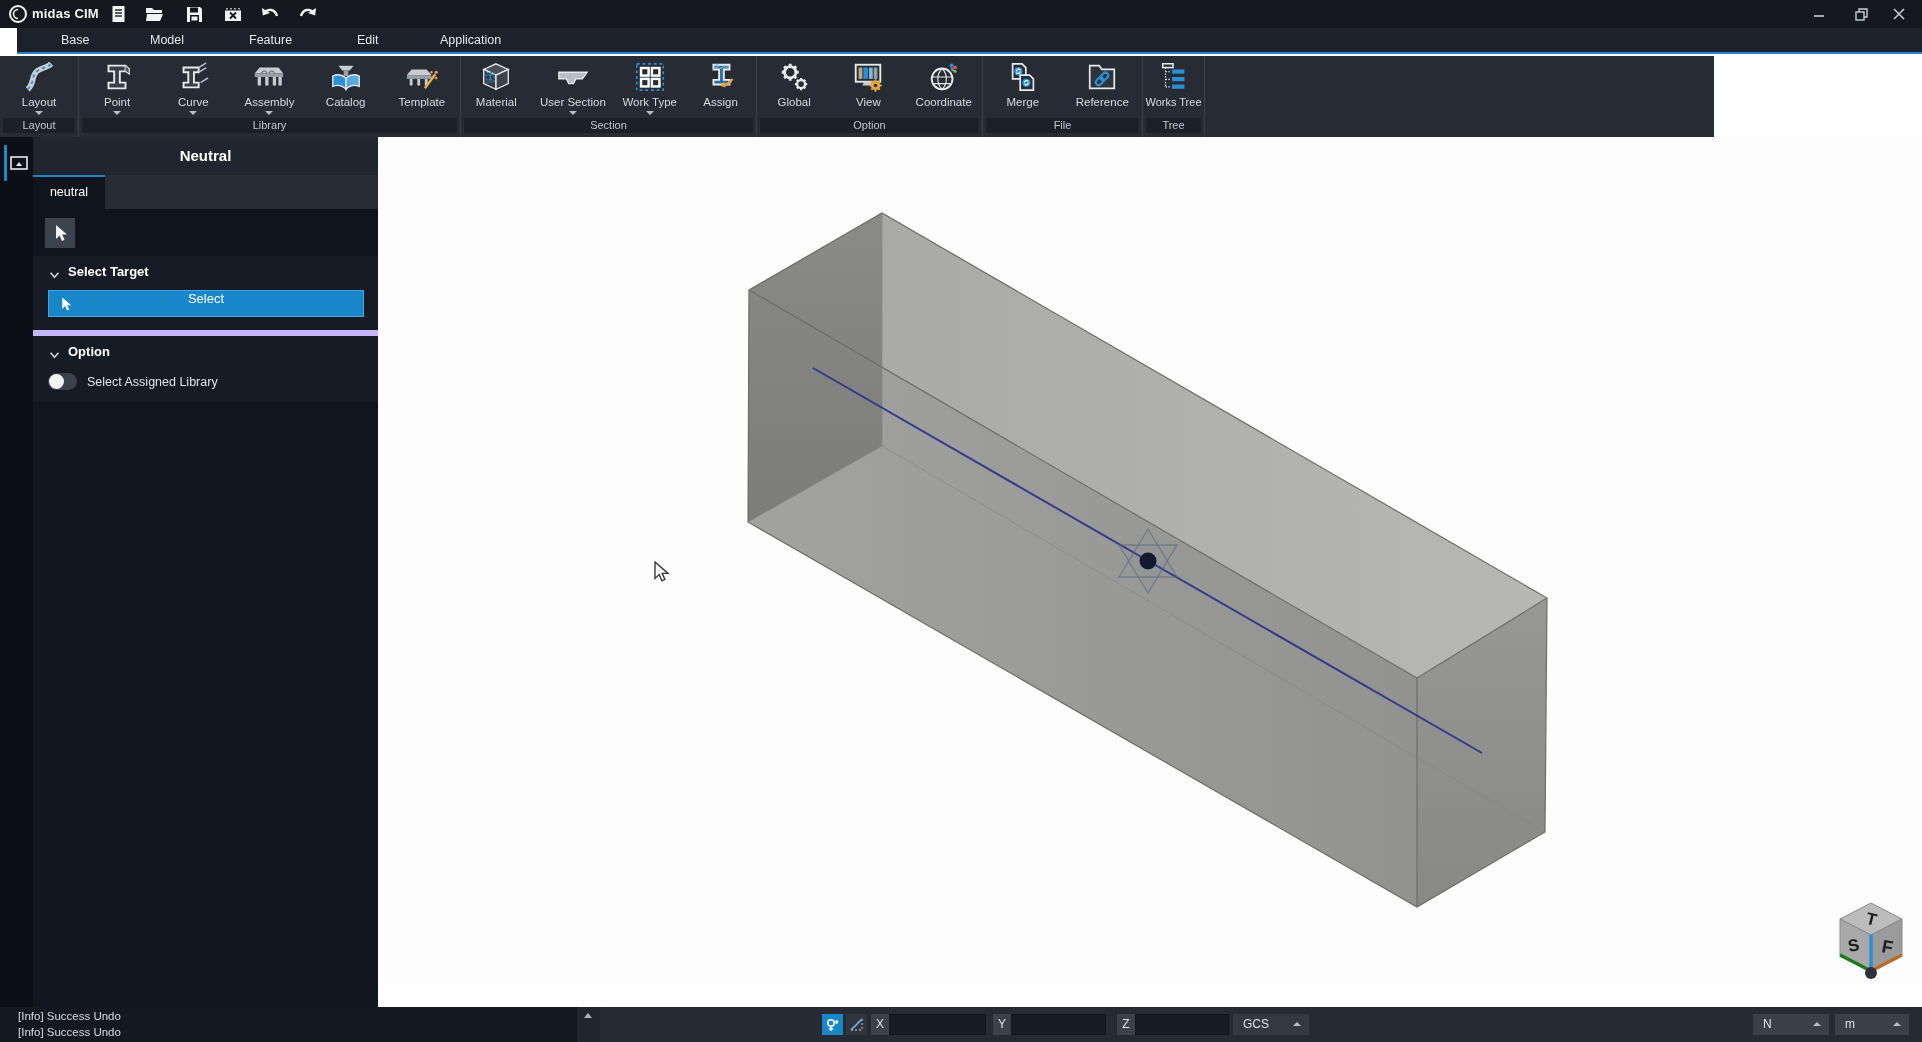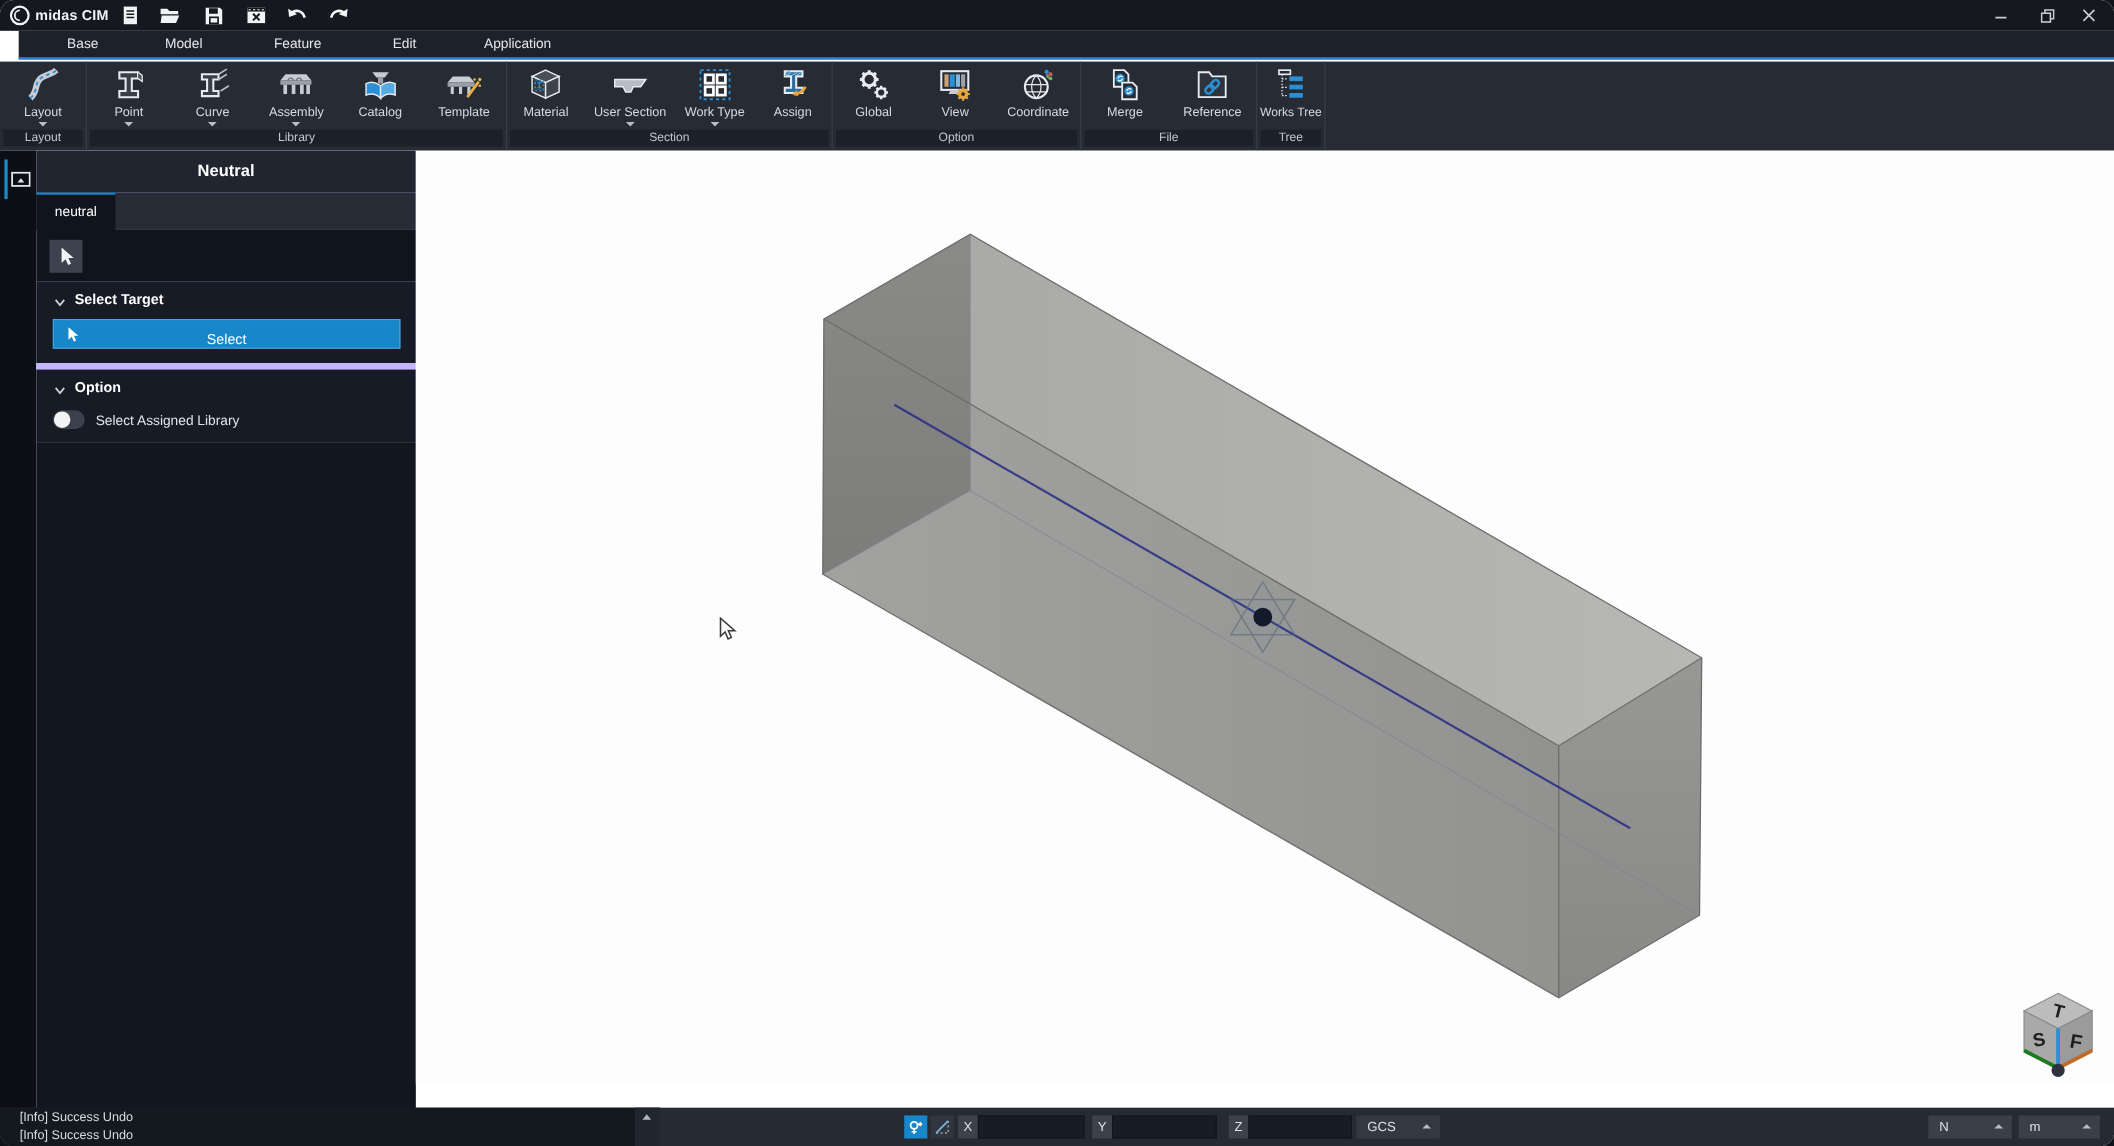--- a/index.html
+++ b/index.html
@@ -1,33 +1,33 @@
 <!DOCTYPE html>
 <html><head>
 <meta charset="utf-8">
 <style>
   * { box-sizing: border-box; margin: 0; padding: 0; }
   html,body { width:1922px; height:1042px; background:#10141a; }
   body { font-family:"Liberation Sans", sans-serif; overflow:hidden; }
-  .app { position:relative; width:1922px; height:1042px; background:#fff; overflow:hidden;border-radius:13px; }
+  .app { position:relative; width:1922px; height:1042px; background:#fff; overflow:hidden; }
 
   
   .titlebar { position:absolute; left:0; top:0; width:1922px; height:28px; background:#15181e; }
   .logo { position:absolute; left:8px; top:4px; width:20px; height:20px; }
   .appname { position:absolute; left:32px; top:6px; color:#f2f3f5; font-size:13px; font-weight:bold; letter-spacing:.2px; }
   .tbicon { position:absolute; top:4px; width:24px; height:20px; display:flex; align-items:center; justify-content:center; cursor:default; }
   .wintitle { position:absolute; left:0; right:0; top:6px; text-align:center; color:#dadde2; font-size:13.5px; }
   .winbtn { position:absolute; top:0; width:34px; height:28px; display:flex; align-items:center; justify-content:center; color:#c9cdd4; }
 
   
   .menubar { position:absolute; left:17px; top:28px; width:1922px; height:26px; background:#1d212a; border-bottom:2px solid #2a7fd9; }
   .menuitem { position:absolute; top:5px; color:#e3e6ea; font-size:12.5px; }
 
   
-  .ribbon { position:absolute; left:0; top:56px; width:1922px; height:81px; background:#262b34; display:flex; }
+  .ribbon { position:absolute; left:0; top:56px; width:1714px; height:81px; background:#262b34; display:flex; }
   .rgroup { position:relative; height:81px; border-right:1px solid #39404a; display:flex; flex-direction:column; }
   .rbtns { flex:1; display:flex; justify-content:space-around; align-items:flex-start; padding-top:2px; }
   .rbtn { display:flex; flex-direction:column; align-items:center; padding-top:1px; min-width:54px; }
   .ricon { width:38px; height:36px; display:flex; align-items:center; justify-content:center; }
   .rtext { color:#d6dae0; font-size:11.5px; margin-top:1px; white-space:nowrap; }
   .caret { width:0; height:0; border-left:4px solid transparent; border-right:4px solid transparent; border-top:4px solid #b9bec6; margin-top:3px; }
   .rlabel { height:15px; margin:0 3px 4px 3px; background:#1c2028; color:#c2c7cf; font-size:11px; text-align:center; line-height:15px; }
 
   
   .sidestrip { position:absolute; left:0; top:137px; width:33px; height:905px; background:#0c1016; }
@@ -38,21 +38,21 @@
   .panelheader { position:absolute; left:0; top:0; width:345px; height:38px; background:#20252f; color:#fff; font-size:15px; font-weight:bold; text-align:center; line-height:38px; }
   .tabrow { position:absolute; left:0; top:38px; width:345px; height:34px; background:#272c37; }
   .paneltab { position:absolute; left:0; top:0; width:72px; height:34px; background:#10141c; border-top:2px solid #1b87c9; color:#fff; font-size:12.5px; text-align:center; line-height:31px; }
   .paneltools { position:absolute; left:0; top:72px; width:345px; height:47px; background:#10141c; }
   .toolbtn { position:absolute; left:12px; top:9px; width:30px; height:30px; background:#3d434e; display:flex; align-items:center; justify-content:center; }
   .section { position:absolute; left:0; width:345px; background:#161b26; }
   .sec1 { top:119px; height:74px; }
   .sec2 { top:199px; height:66px; }
   .sechead { position:absolute; left:16px; top:8px; display:flex; align-items:flex-end; gap:8px; }
   .sectitle { color:#fff; font-size:13px; font-weight:bold; }
-  .selectbtn { position:absolute; left:15px; top:34px; width:316px; height:27px; background:#1787ca; border:1px solid #46a5dd; display:flex; align-items:flex-end; }
+  .selectbtn { position:absolute; left:15px; top:34px; width:316px; height:27px; background:#1787ca; border:1px solid #46a5dd; display:flex; align-items:flex-start; }
   .selectbtn .btnic { position:absolute; left:10px; top:5px; }
   .selectbtn .btntxt { width:100%; text-align:center; color:#fff; font-size:13px; }
   .togglerow { position:absolute; left:15px; top:37px; display:flex; align-items:center; gap:10px; }
   .toggle { position:relative; width:29px; height:17px; background:#3a404c; border-radius:9px; }
   .knob { position:absolute; left:1px; top:1px; width:15px; height:15px; background:#f2f3f5; border-radius:50%; }
   .togglelabel { color:#dfe3e9; font-size:12.5px; }
   .panelfill { position:absolute; left:0; top:265px; width:345px; height:640px; background:#12161f; }
 
   
   .viewport { position:absolute; left:378px; top:137px; width:1544px; height:848px; background:#fdfdfd; }

